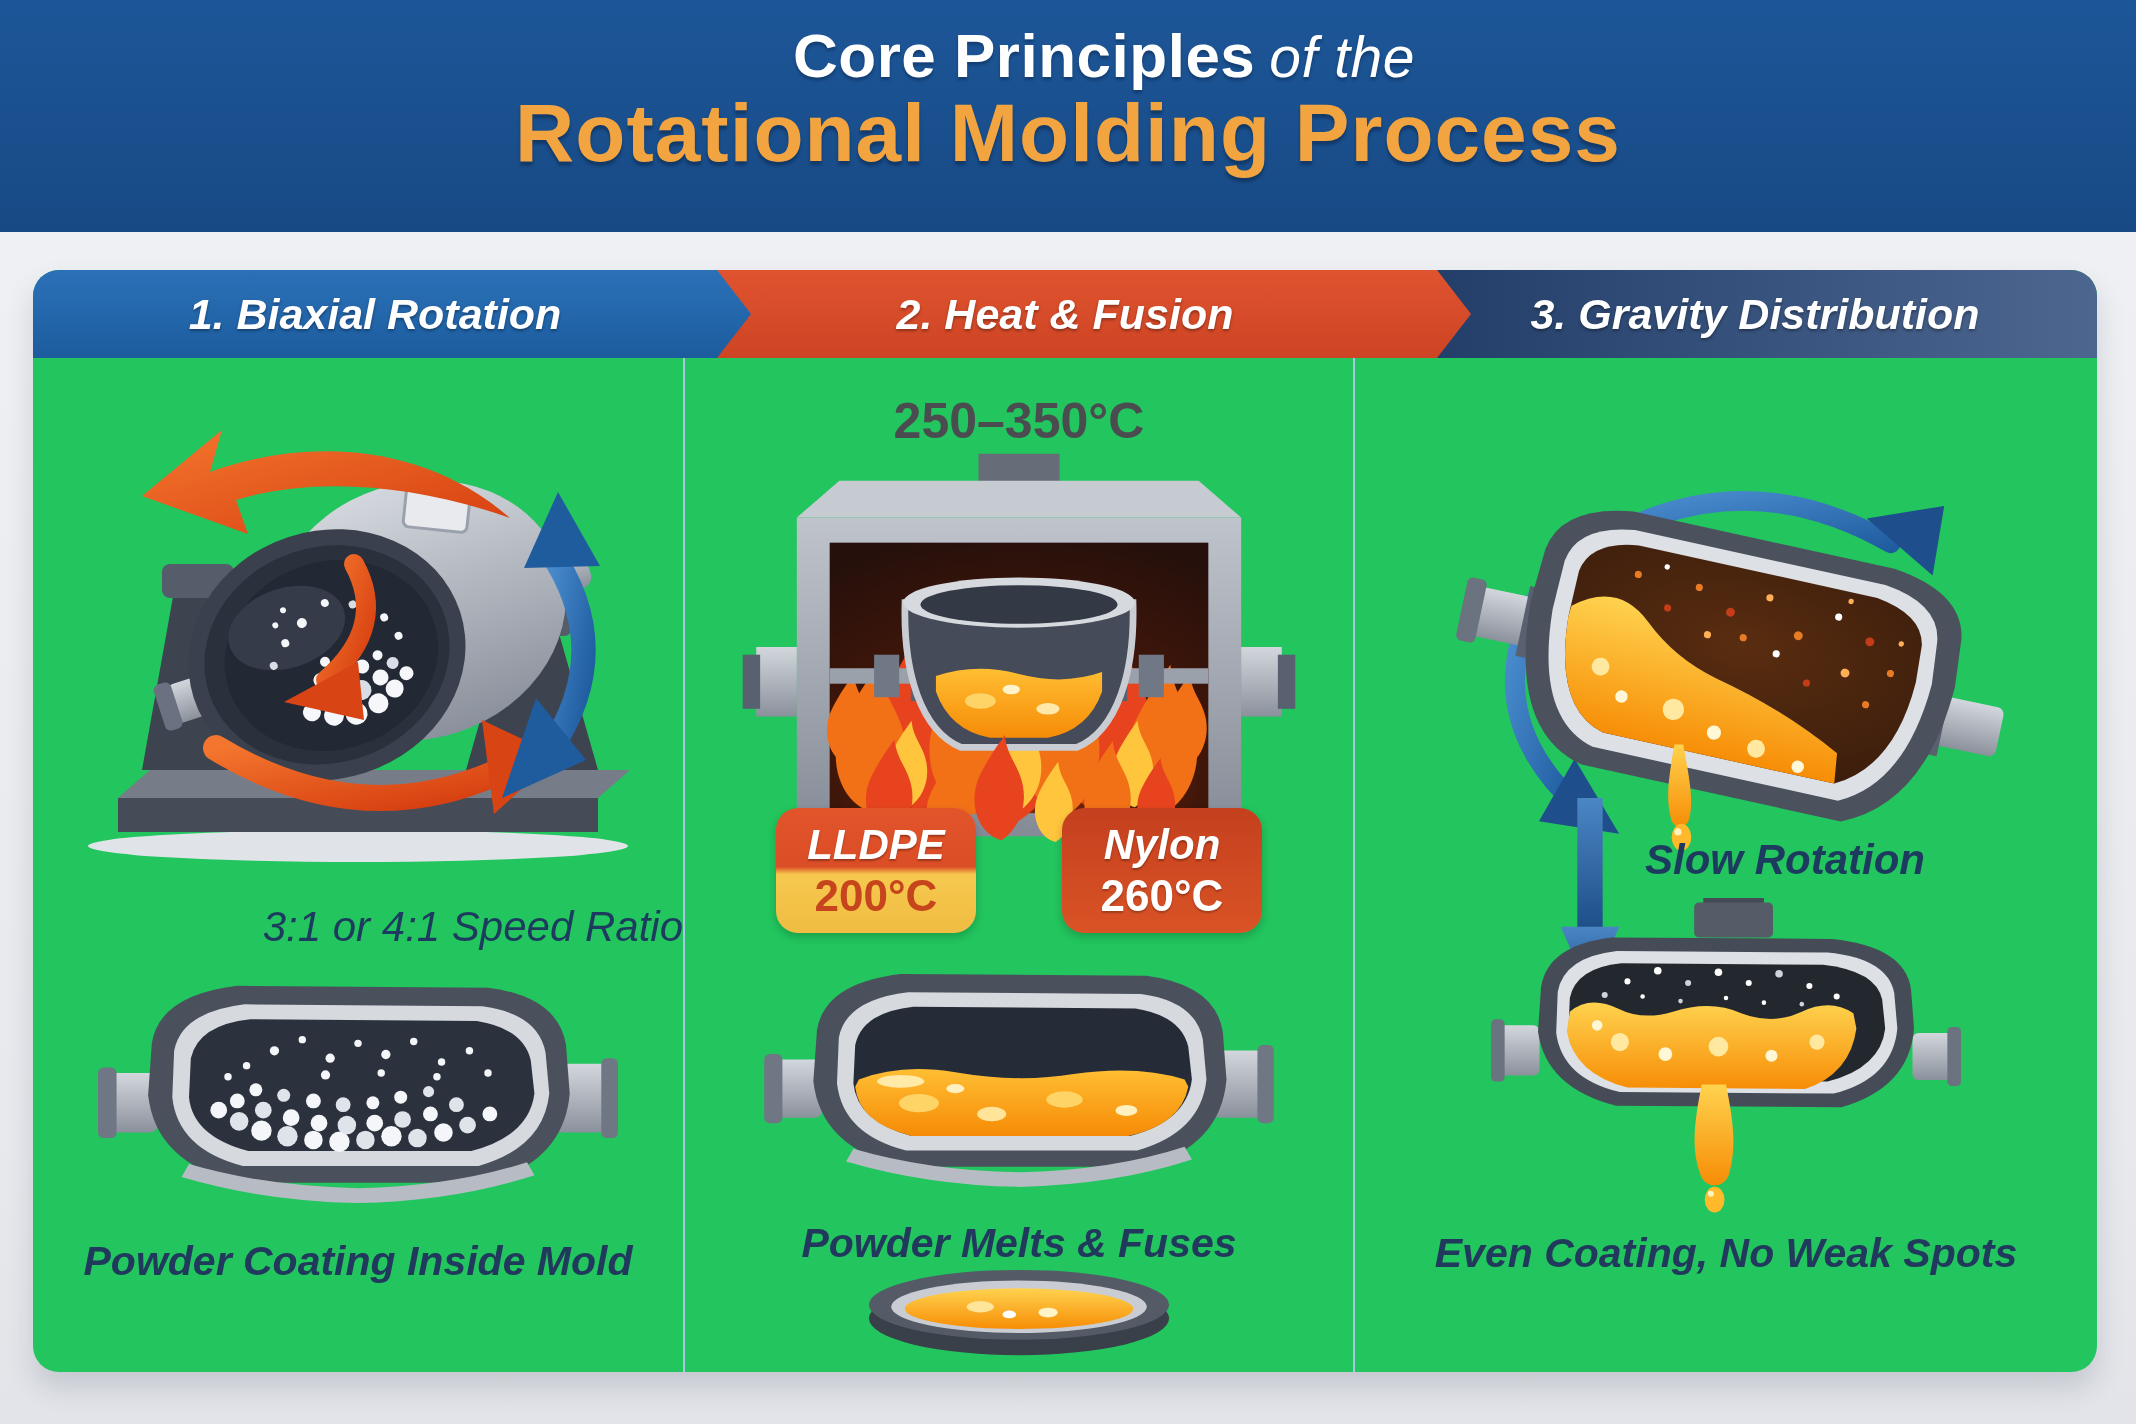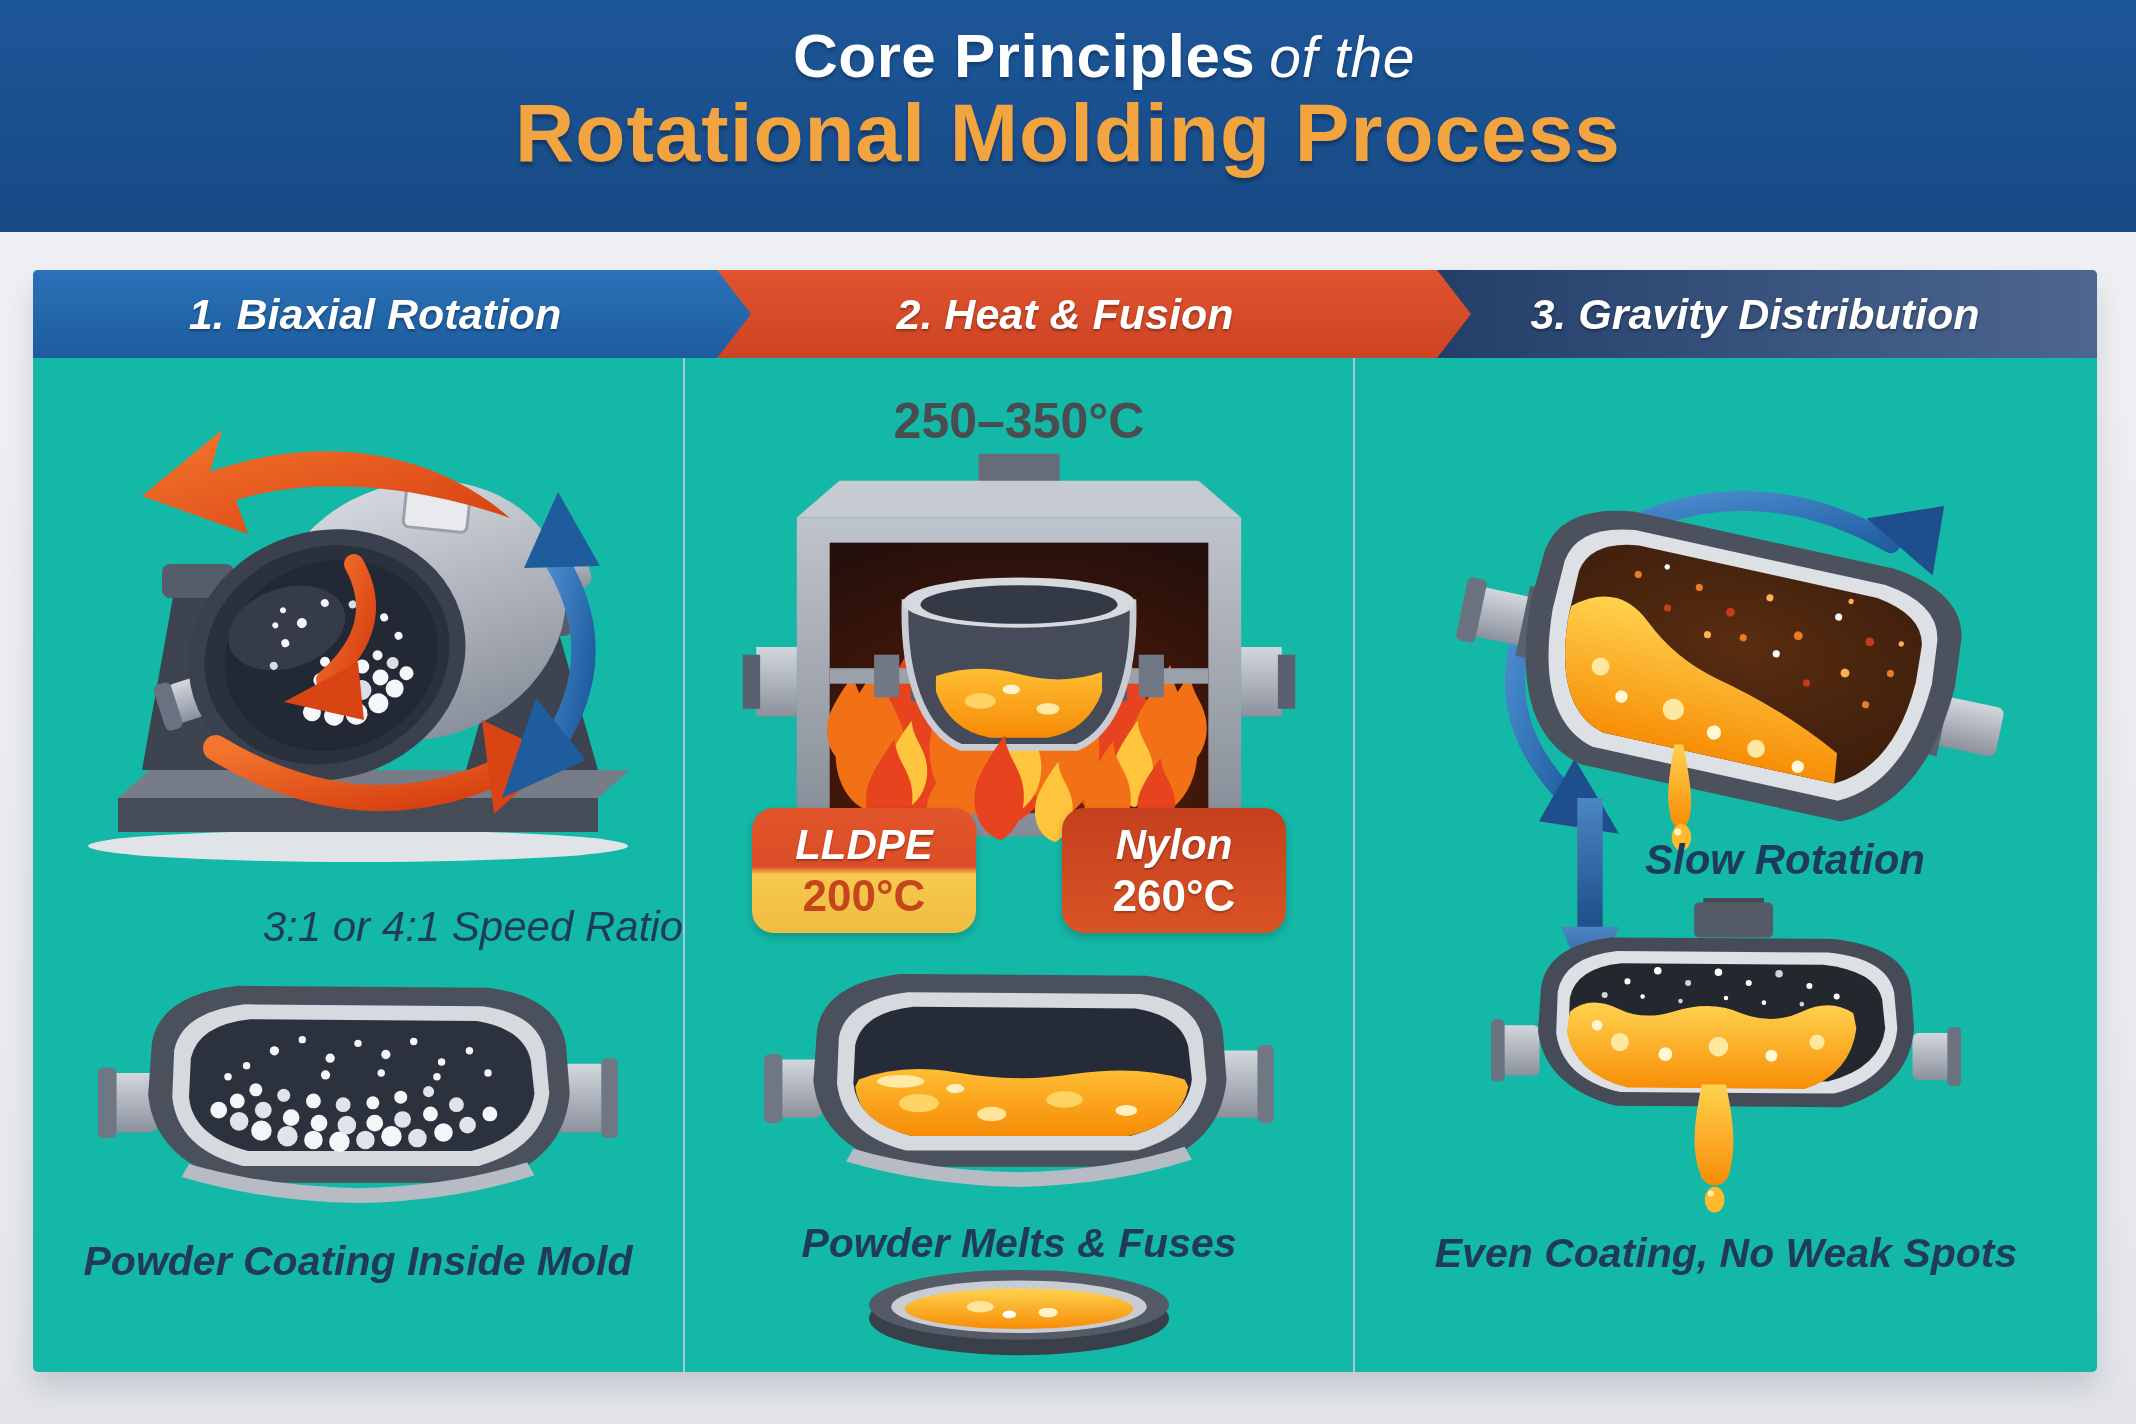--- a/index.html
+++ b/index.html
@@ -6,41 +6,41 @@
   body{width:2136px;height:1424px;position:relative;overflow:hidden;
        background:linear-gradient(180deg,#f1f2f5 0%,#e7e9ed 80%,#e2e4e9 100%);
        font-family:"Liberation Sans",sans-serif;}
   .banner{position:absolute;left:0;top:0;width:2136px;height:232px;
           background:linear-gradient(180deg,#1d5698,#174a85);}
   .t1{position:absolute;top:20px;left:0;width:100%;text-align:center;color:#ffffff;
       font-size:62px;font-weight:bold;letter-spacing:.5px;text-shadow:0 3px 3px rgba(8,30,60,.4);margin-left:36px;}
   .t1 .light{font-weight:normal;font-style:italic;font-size:57px;margin-left:14px;}
   .t2{position:absolute;top:86px;left:0;width:100%;text-align:center;color:#f2a440;
       font-size:82px;font-weight:bold;letter-spacing:1px;text-shadow:0 4px 3px rgba(10,30,60,.45);}
-  .panel{position:absolute;left:33px;top:270px;width:2064px;height:1102px;background:#14b8a6;
-         border-radius:5px;box-shadow:0 16px 28px rgba(50,60,80,.17);overflow:hidden;}
+  .panel{position:absolute;left:33px;top:270px;width:2064px;height:1102px;background:#22c55e;
+         border-radius:26px;box-shadow:0 16px 28px rgba(50,60,80,.17);overflow:hidden;}
   .hdr{position:absolute;top:0;height:88px;display:flex;align-items:center;justify-content:center;}
   .hdr span{color:#fff;font-size:43px;font-weight:bold;font-style:italic;text-shadow:0 2px 3px rgba(0,0,0,.35);}
   .hdr1{left:0;width:684px;z-index:3;background:linear-gradient(180deg,#2b71b8,#1c5c9e);
         clip-path:polygon(0 0,calc(100% - 34px) 0,100% 50%,calc(100% - 34px) 100%,0 100%);padding-right:34px;}
   .hdr2{left:650px;width:704px;z-index:2;background:linear-gradient(180deg,#e0532f,#cd4424);
         clip-path:polygon(0 0,calc(100% - 34px) 0,100% 50%,calc(100% - 34px) 100%,0 100%);padding-left:30px;padding-right:54px;}
   .hdr3{left:1320px;width:744px;z-index:1;background:linear-gradient(90deg,#1e3a64,#4e6892);
         border-top-right-radius:26px;padding-left:30px;}
   .divider{position:absolute;top:88px;bottom:0;width:2px;background:#a9c6e2;}
   .col{position:absolute;top:88px;height:1014px;}
   .col1{left:0;width:650px;} .col2{left:652px;width:668px;} .col3{left:1322px;width:742px;}
   .abs{position:absolute;}
   .cap{position:absolute;left:0;width:100%;text-align:center;font-style:italic;font-weight:bold;
        font-size:41px;color:#21395c;}
   .lbl{position:absolute;left:0;width:100%;text-align:right;font-style:italic;font-weight:normal;
        font-size:42px;color:#1d3a5f;}
   .temp{position:absolute;left:0;width:100%;text-align:center;font-weight:bold;font-size:50px;color:#4b4c50;}
   .badges{position:absolute;top:450px;left:0;width:100%;display:flex;justify-content:center;gap:86px;}
-  .badge{width:224px;height:125px;border-radius:22px;display:flex;flex-direction:column;
+  .badge{width:200px;height:125px;border-radius:22px;display:flex;flex-direction:column;
          align-items:center;justify-content:center;box-shadow:0 4px 8px rgba(0,0,0,.20);}
   .badge-lldpe{background:linear-gradient(180deg,#e2542a 0%,#db4d26 47%,#f6c94e 53%,#f0bc42 100%);}
   .badge-nylon{background:linear-gradient(180deg,#c4401e,#da5326);}
   .badge .mat{font-size:42px;font-weight:bold;color:#fff;text-shadow:0 2px 2px rgba(0,0,0,.3);line-height:1.25;font-style:italic;}
   .badge .tmp{font-size:44px;font-weight:bold;line-height:1.15;}
   .badge-lldpe .tmp{color:#c6451c;text-align:center;} .badge-nylon .tmp{color:#ffffff;text-shadow:0 2px 2px rgba(0,0,0,.25);}
   .slowlbl{position:absolute;font-style:italic;font-weight:bold;font-size:42px;color:#1d3a5f;}
   svg{display:block}
 </style>
 </head>

